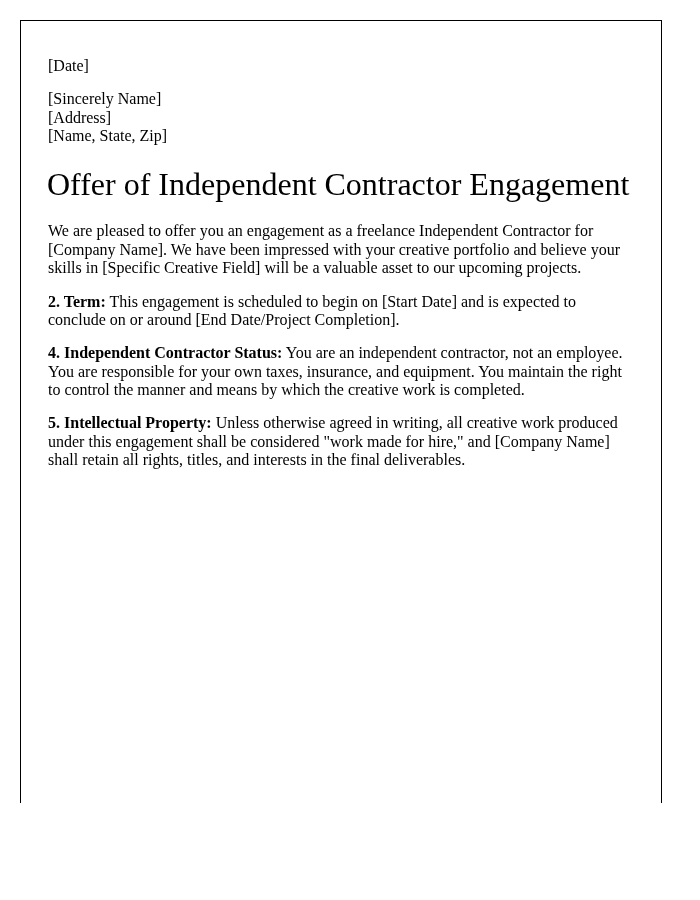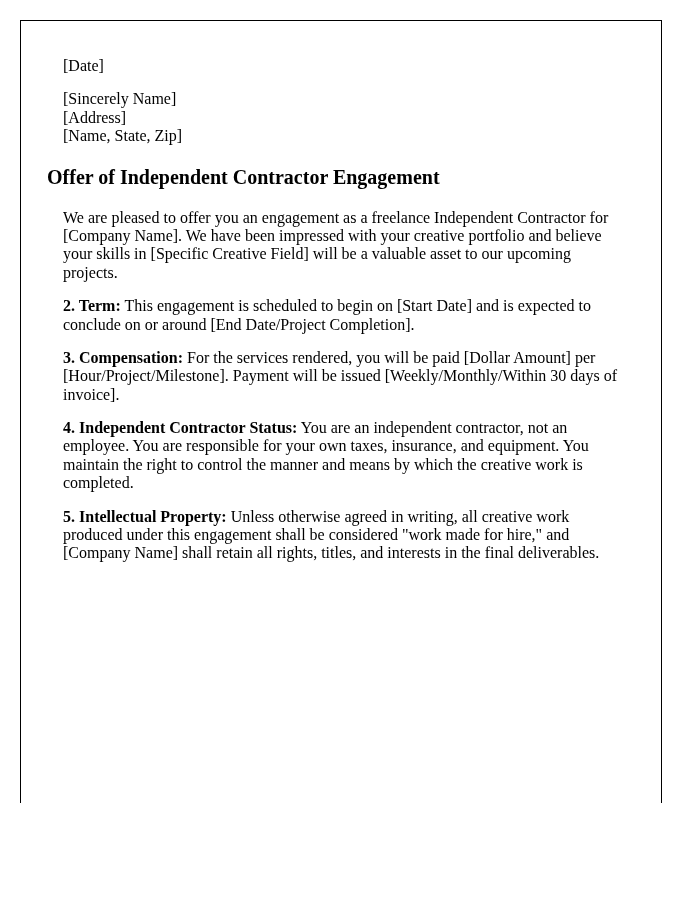--- a/index.html
+++ b/index.html
@@ -20,25 +20,25 @@
     width: 642px;
     height: 783px;
     border: 1px solid #000000;
     border-bottom: none;
     padding: 21px 26px 0 26px;
     overflow: hidden;
     font-size: 16px;
     line-height: 1.15;
   }
   .letter p {
-    margin: 15px 16px;
+    margin: 15px 1px;
   }
   h1.letter-title {
-    font-size: 20px;
-    font-weight: bold;
+    font-size: 32px;
+    font-weight: normal;
     line-height: 1.15;
     margin: 20px 0;
   }
 </style>
 </head>
 <body>
 
 <div class="letter">
 
   <p>[Date]</p>
@@ -49,22 +49,20 @@
 
   <h1 class="letter-title">Offer of Independent Contractor Engagement</h1>
 
 
   <p>We are pleased to offer you an engagement as a freelance Independent Contractor for [Company Name]. We have been impressed with your creative portfolio and believe your skills in [Specific Creative Field] will be a valuable asset to our upcoming projects.</p>
 
 
   <p><strong>2. Term:</strong>
     <span>This engagement is scheduled to begin on [Start Date] and is expected to conclude on or around [End Date/Project Completion].</span></p>
 
-  <p><strong>3. Compensation:</strong>
-    <span>For the services rendered, you will be paid [Dollar Amount] per [Hour/Project/Milestone]. Payment will be issued [Weekly/Monthly/Within 30 days of invoice].</span></p>
 
   <p><strong>4. Independent Contractor Status:</strong>
     <span>You are an independent contractor, not an employee. You are responsible for your own taxes, insurance, and equipment. You maintain the right to control the manner and means by which the creative work is completed.</span></p>
 
   <p><strong>5. Intellectual Property:</strong>
     <span>Unless otherwise agreed in writing, all creative work produced under this engagement shall be considered "work made for hire," and [Company Name] shall retain all rights, titles, and interests in the final deliverables.</span></p>
 
 
 
 

